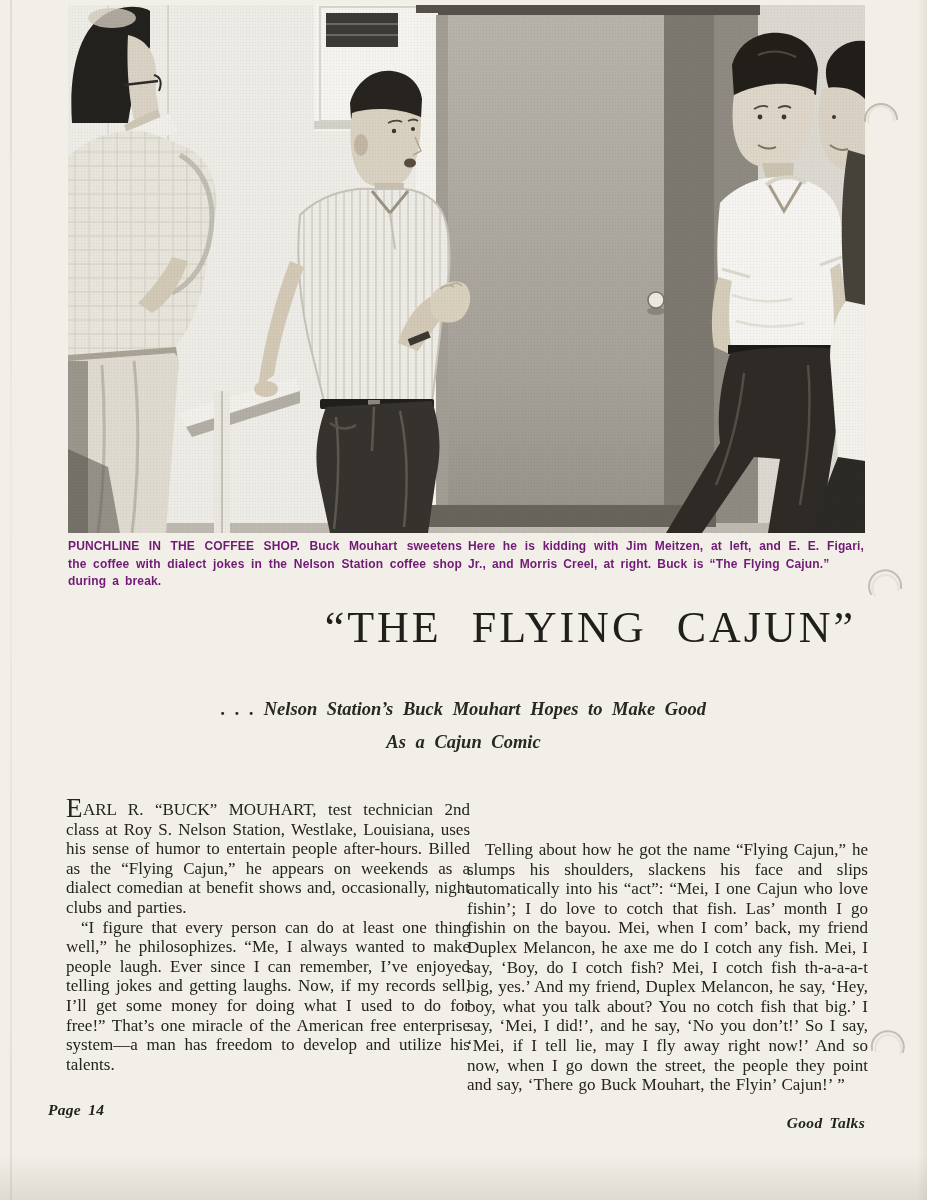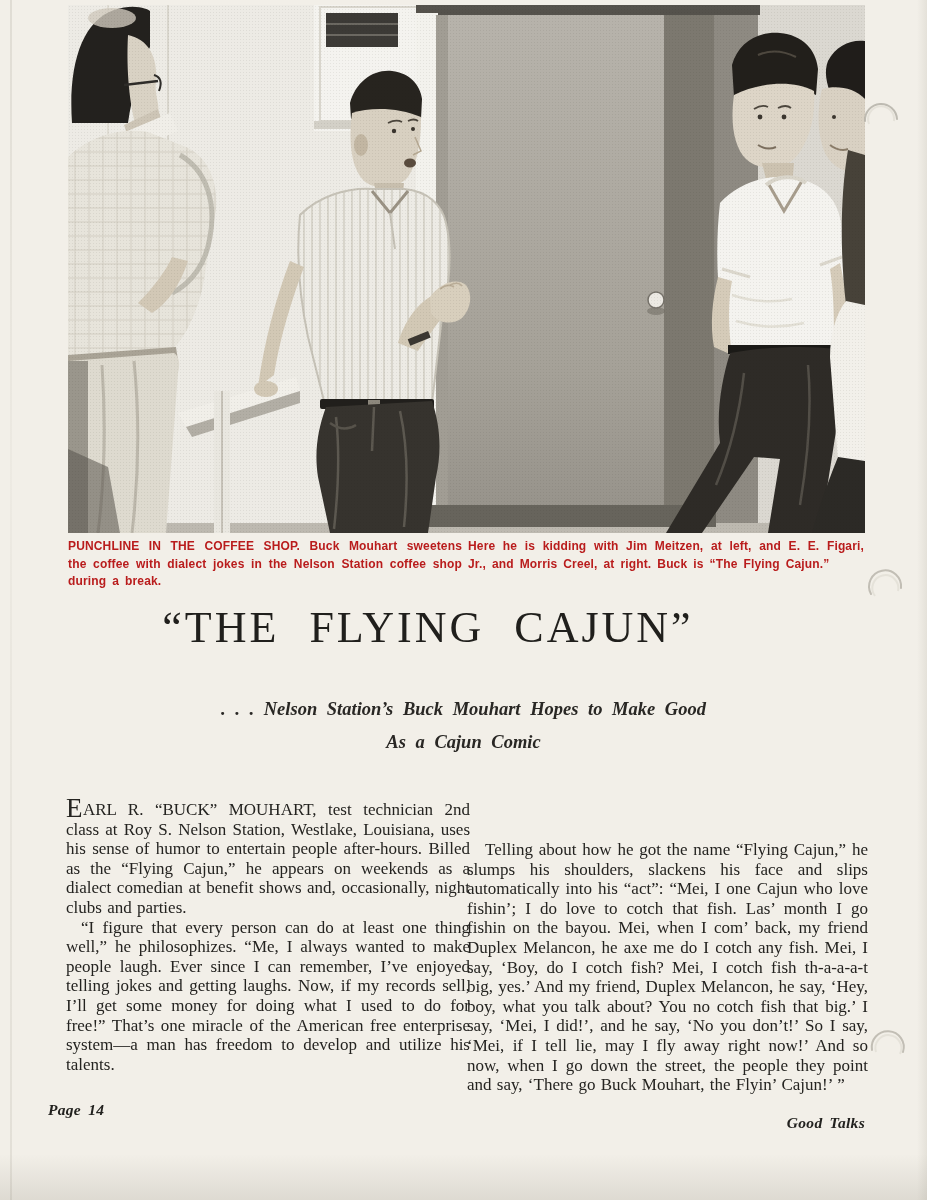--- a/index.html
+++ b/index.html
@@ -20,27 +20,27 @@
   .halftone{
     left:0;top:0;width:100%;height:100%;
     background-image:radial-gradient(rgba(30,26,20,.07) 1px, transparent 1px);
     background-size:3px 3px;pointer-events:none;
   }
   
   .caption{
     top:538px;
     font-family:"Liberation Sans", sans-serif;
     font-weight:700;font-size:12px;line-height:17.5px;
-    color:#b91c1c;text-align:justify;word-spacing:2.5px;letter-spacing:.15px;
+    color:#701a75;text-align:justify;word-spacing:2.5px;letter-spacing:.15px;
   }
   .caption-left{left:68px;width:394px;}
   .caption-right{left:468px;width:396px;}
   
   .title{
-    left:0;top:604px;width:856px;text-align:center;
+    left:0;top:604px;width:856px;text-align:right;
     font-size:44px;line-height:1.1;font-weight:400;color:#201f1c;
     letter-spacing:3px;word-spacing:16px;
   }
   .subtitle{
     left:0;width:927px;text-align:center;
     font-style:italic;font-weight:700;font-size:18.5px;color:#292724;
     word-spacing:5px;
   }
   .subtitle-1{top:699px;}
   .subtitle-2{top:732px;}

